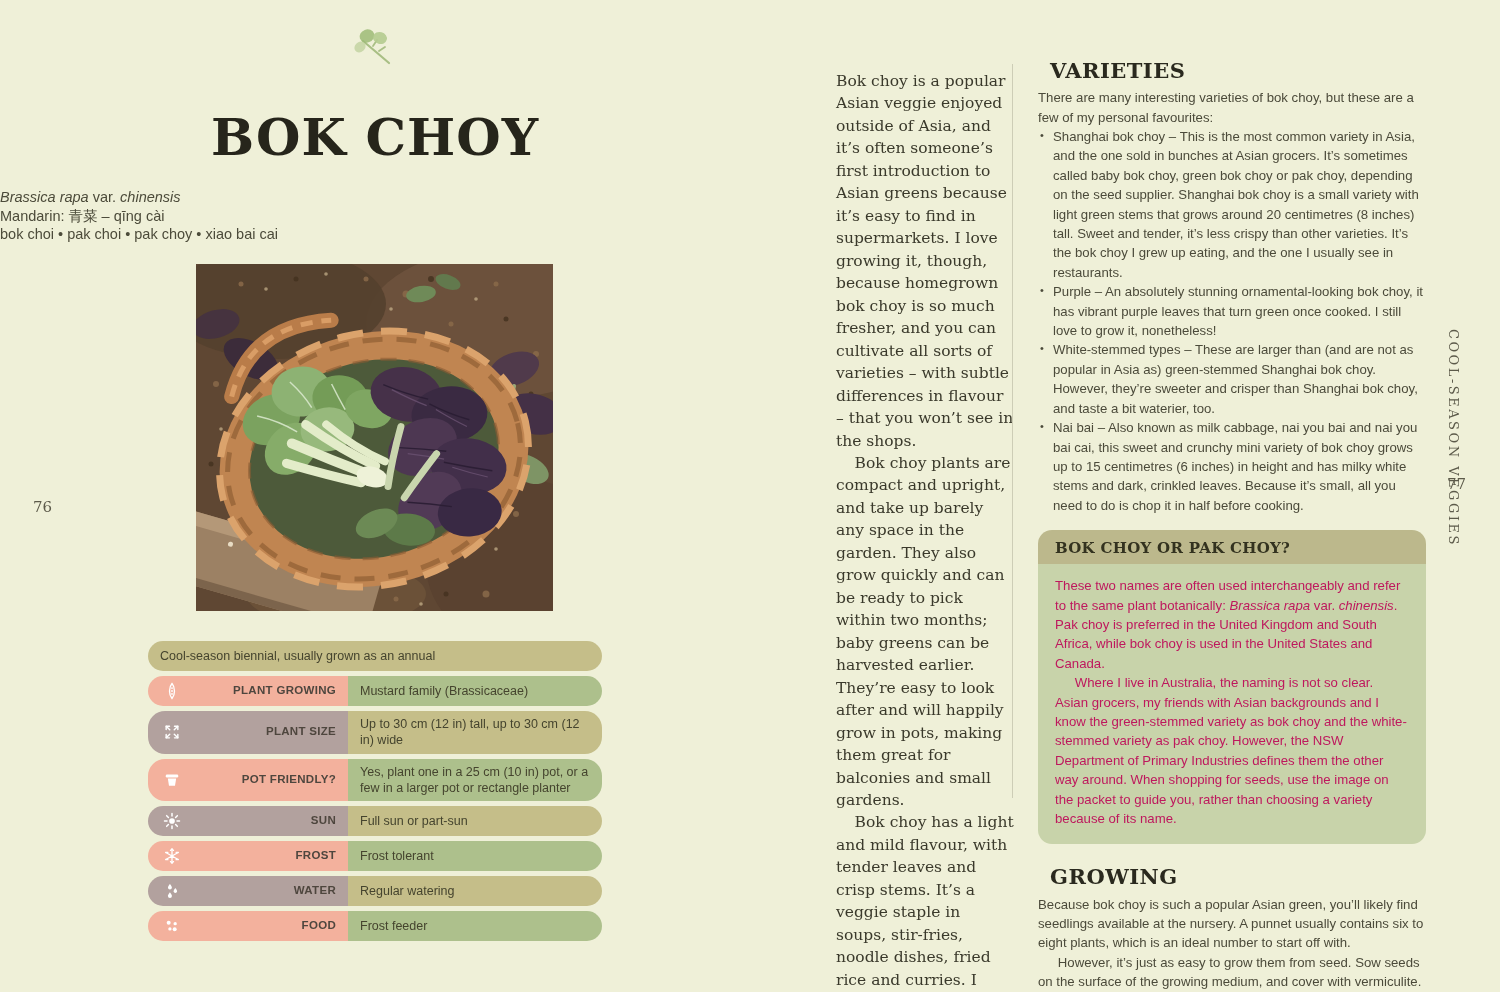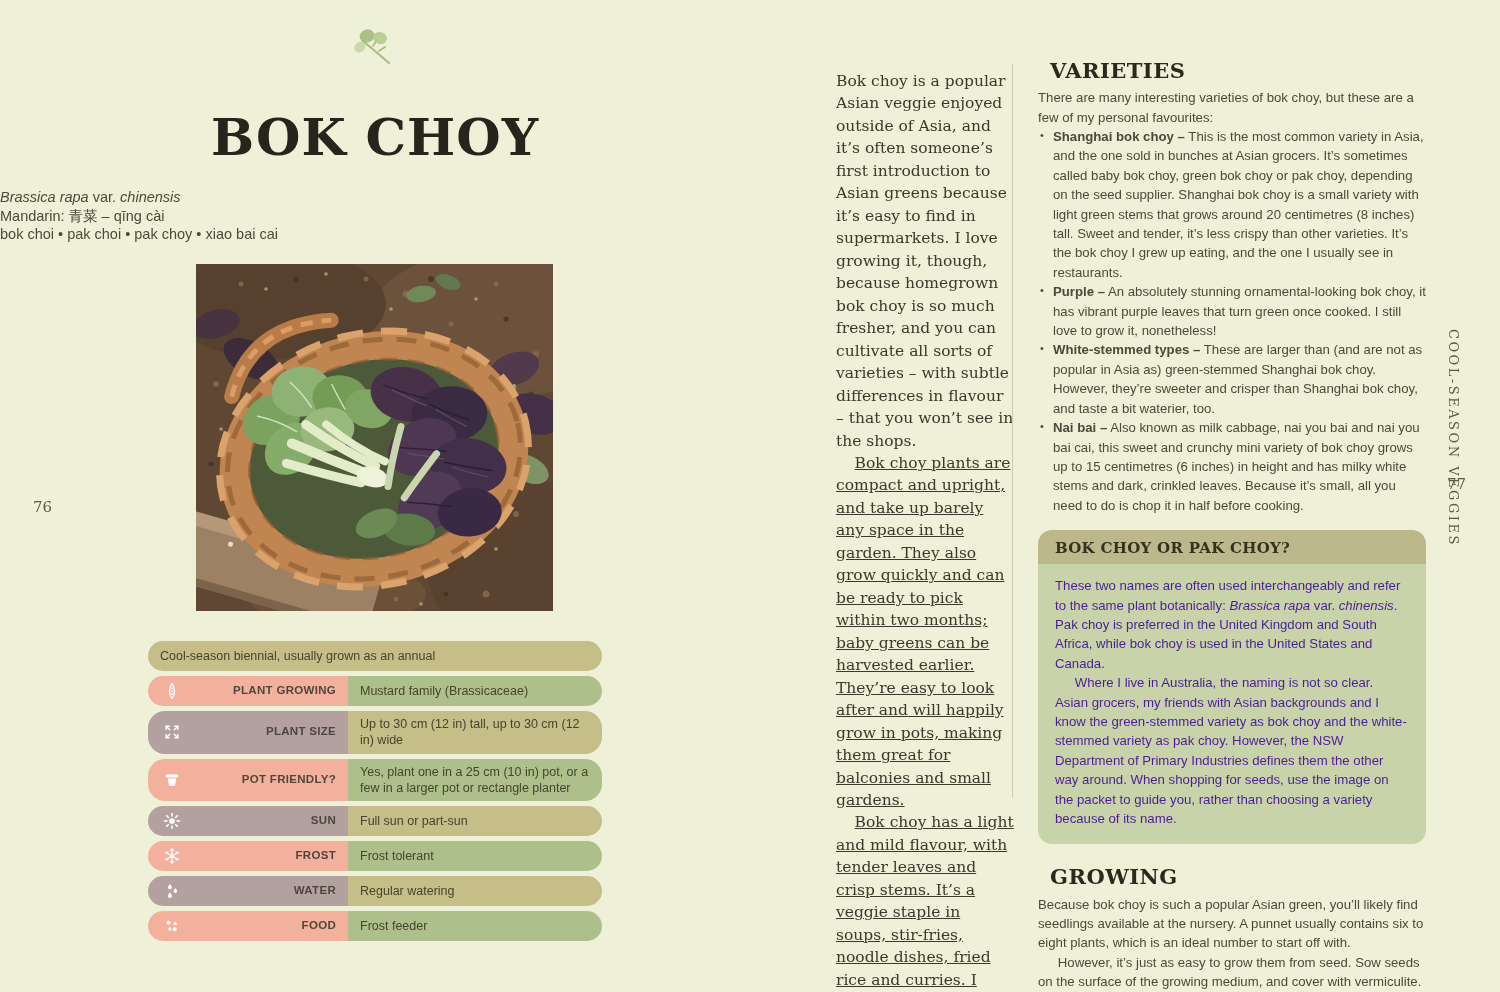--- a/index.html
+++ b/index.html
@@ -35,40 +35,40 @@
   .scheme-b .attr-value{background:#adc08c;}
 
   .pagenum{position:absolute;font-family:"DejaVu Serif",serif;font-size:15px;color:#5c5a4a;}
   .pagenum-left{left:33px;top:498px;}
   .pagenum-right{left:1447px;top:475px;}
 
   
   .intro-col{position:absolute;left:836px;top:70px;width:178px;
              font-family:"DejaVu Serif",serif;font-size:15.5px;line-height:1.45;color:#3a392b;}
   .intro-col p{margin:0;}
-  .intro-col p + p{text-indent:1.2em;text-decoration:underline;}
+  .intro-col p + p{text-indent:1.2em;}
   .vrule{position:absolute;left:1012px;top:64px;width:1px;height:734px;background:#cdcdb6;}
 
   
   .main-col{position:absolute;left:1038px;top:58px;width:388px;color:#4b4a3a;}
   .main-col h2{margin:0 12px 5px;font-family:"DejaVu Serif",serif;font-weight:700;
                font-size:21px;line-height:1.2;color:#2a291e;letter-spacing:.5px;}
   .main-col p{margin:0;font-size:13.2px;line-height:1.47;}
   ul.varieties{list-style:none;margin:0;padding:0;}
   ul.varieties li{position:relative;padding-left:15px;font-size:13.2px;line-height:1.47;}
   ul.varieties li::before{content:"•";position:absolute;left:2px;top:0;font-size:11px;}
-  .b-name{font-weight:700;}
+  .b-name{font-weight:400;}
   .it{font-style:italic;}
 
   .callout{margin:15px 0 0;}
   .callout-header{background:#bcb88c;border-radius:14px 14px 0 0;padding:9px 17px 7px;
                   font-family:"DejaVu Serif",serif;font-weight:700;font-size:15px;
                   line-height:1.2;color:#33321f;letter-spacing:.3px;}
   .callout-body{background:#c8d3aa;border-radius:0 0 14px 14px;padding:12px 17px 16px;
-                font-size:13.2px;line-height:1.47;color:#4c1d95;}
+                font-size:13.2px;line-height:1.47;color:#be185d;}
   .callout-body p{margin:0;}
   .indent{text-indent:1.5em;}
   .growing-h{margin-top:20px !important;}
 
   .sidebar-vertical{position:absolute;left:1446px;top:329px;writing-mode:vertical-rl;
                     font-family:"DejaVu Serif",serif;font-size:13px;letter-spacing:2.5px;
                     color:#5c5a4a;}
 </style>
 </head>
 <body>

